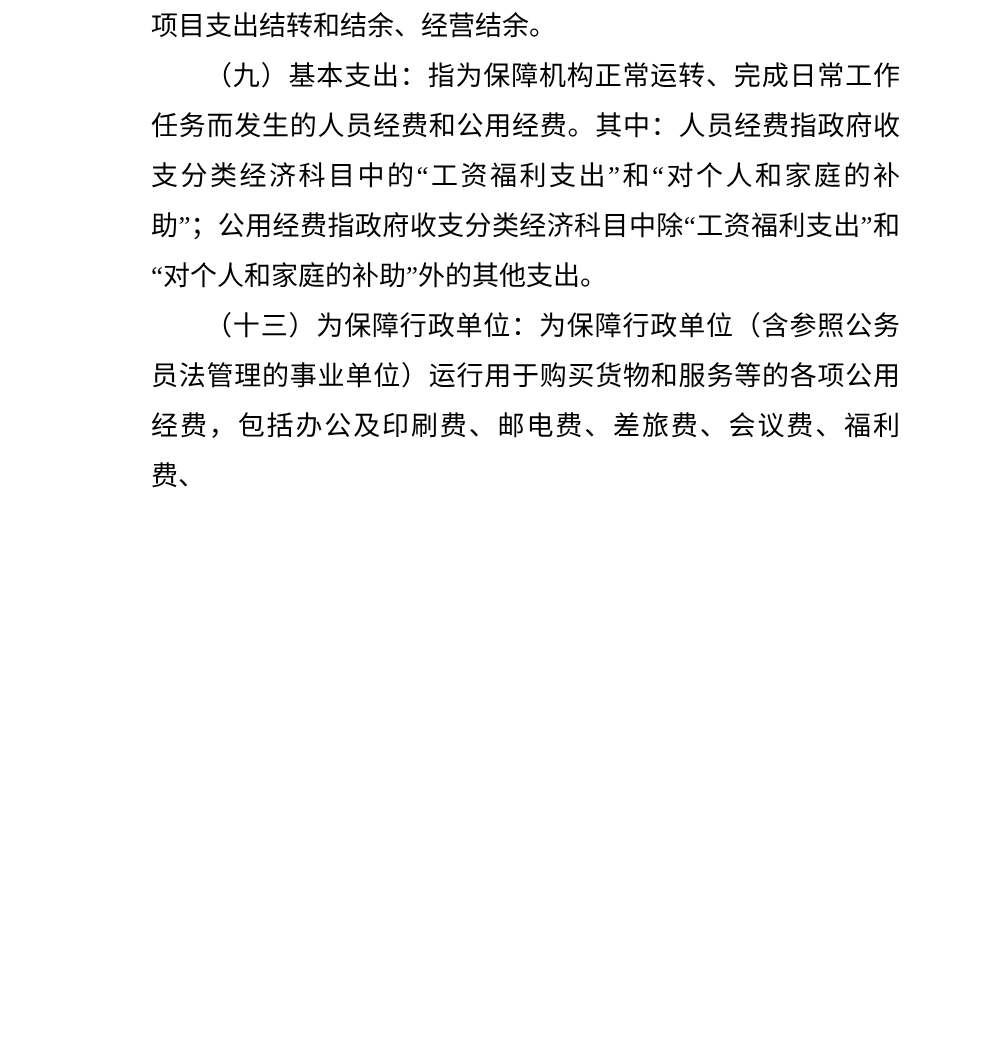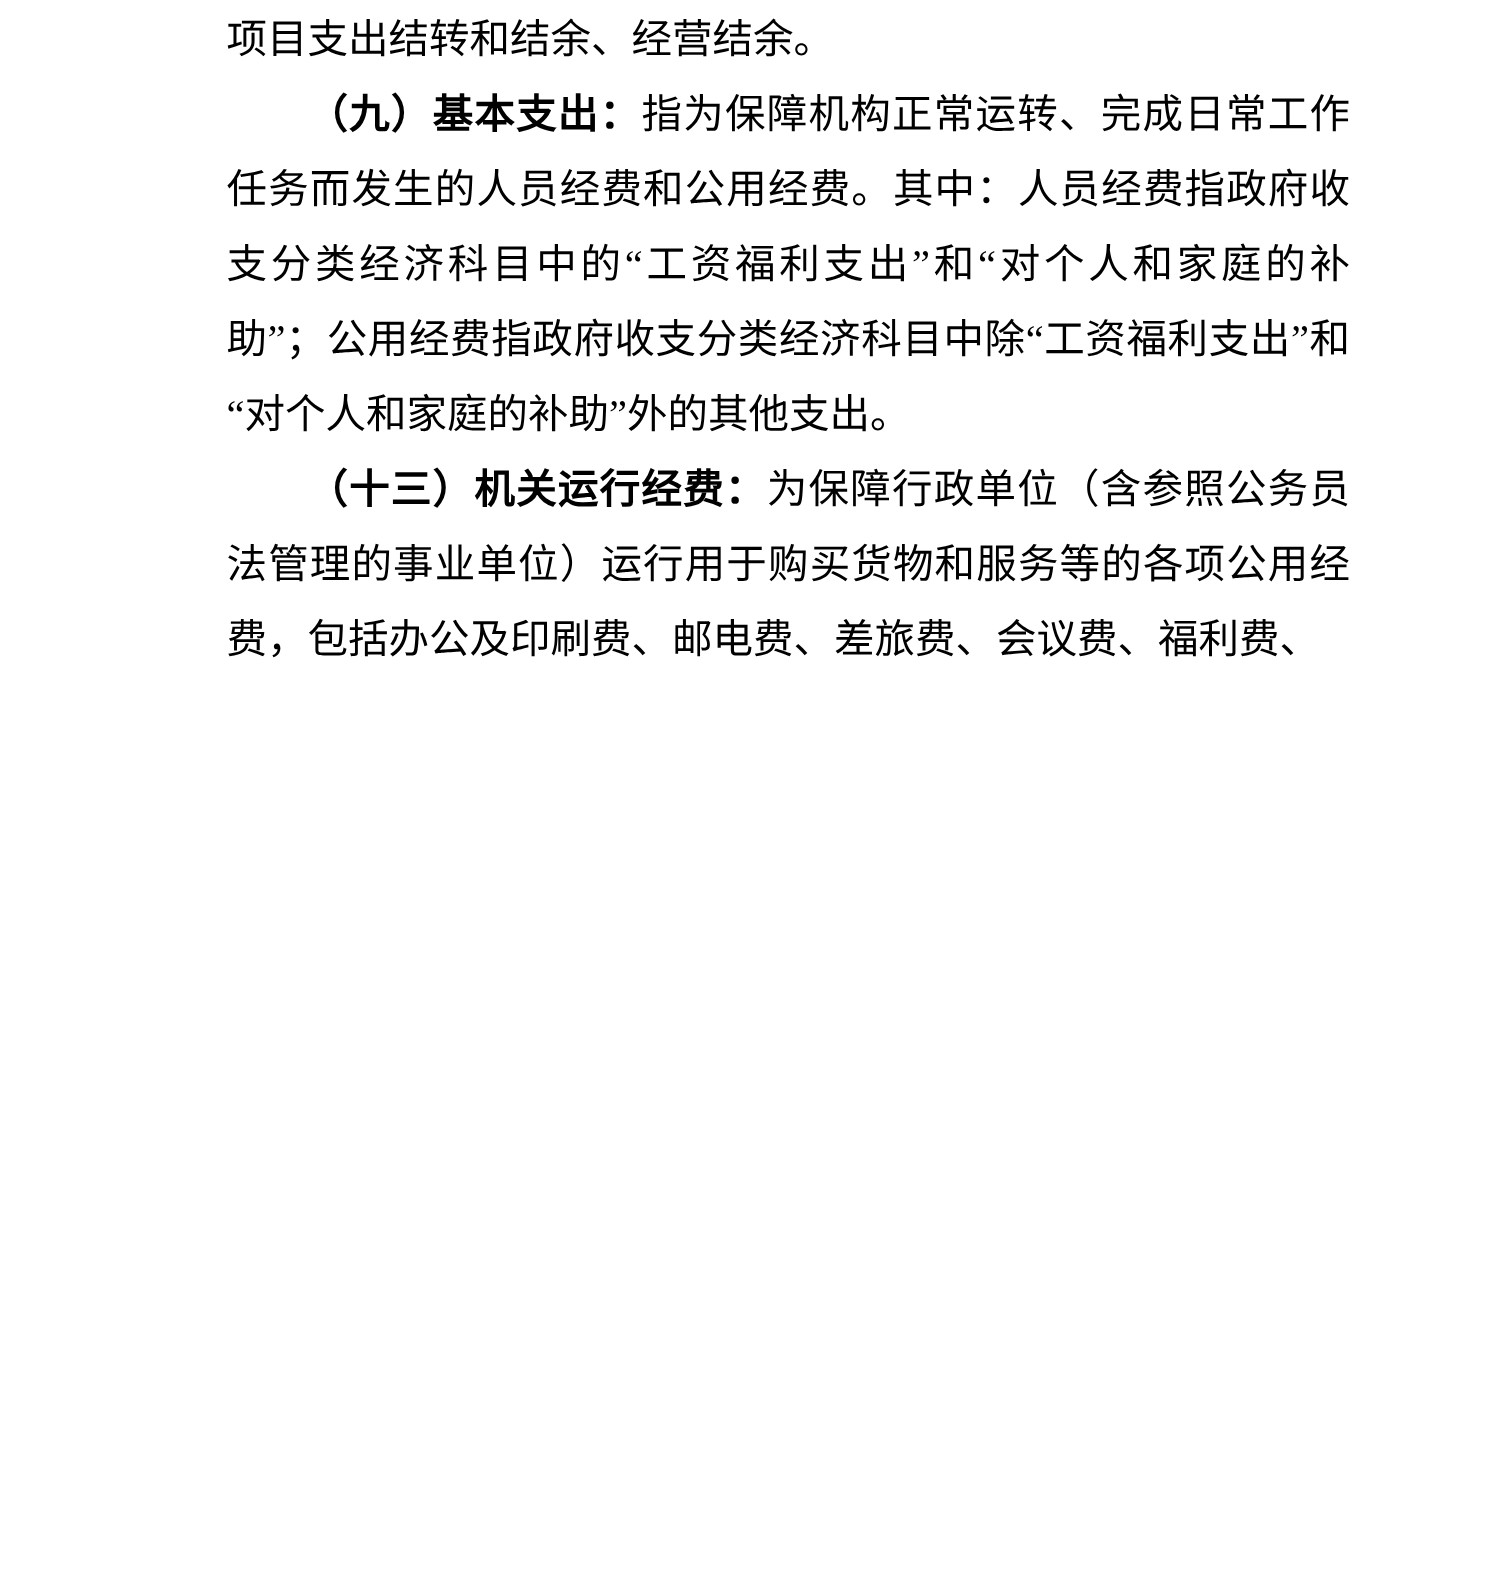--- a/index.html
+++ b/index.html
@@ -31,28 +31,28 @@
     color: #000000;
     text-align: justify;
     text-justify: inter-ideograph;
     word-break: normal;
     overflow-wrap: break-word;
   }
   .para.indent {
     text-indent: 2em;
   }
   .run-bold {
-    font-weight: 700;
+    font-weight: 400;
   }
   .run-normal {
     font-weight: 400;
   }
 </style>
 </head>
 <body>
 
 <div class="page">
   <div class="doc">
       <p class="para"><span class="run-normal">项目支出结转和结余、经营结余。</span></p>
       <p class="para indent"><span class="run-bold">（九）基本支出：</span><span class="run-normal">指为保障机构正常运转、完成日常工作任务而发生的人员经费和公用经费。其中：人员经费指政府收支分类经济科目中的“工资福利支出”和“对个人和家庭的补助”；公用经费指政府收支分类经济科目中除“工资福利支出”和“对个人和家庭的补助”外的其他支出。</span></p>
-      <p class="para indent"><span class="run-bold">（十三）机关运行经费：</span><span class="run-normal">为保障行政单位（含参照公务员法管理的事业单位）运行用于购买货物和服务等的各项公用经费，包括办公及印刷费、邮电费、差旅费、会议费、福利费、</span></p>
+      <p class="para indent"><span class="run-bold">（十三）为保障行政单位：</span><span class="run-normal">为保障行政单位（含参照公务员法管理的事业单位）运行用于购买货物和服务等的各项公用经费，包括办公及印刷费、邮电费、差旅费、会议费、福利费、</span></p>
     </div>
 </div>
 
 </body></html>

